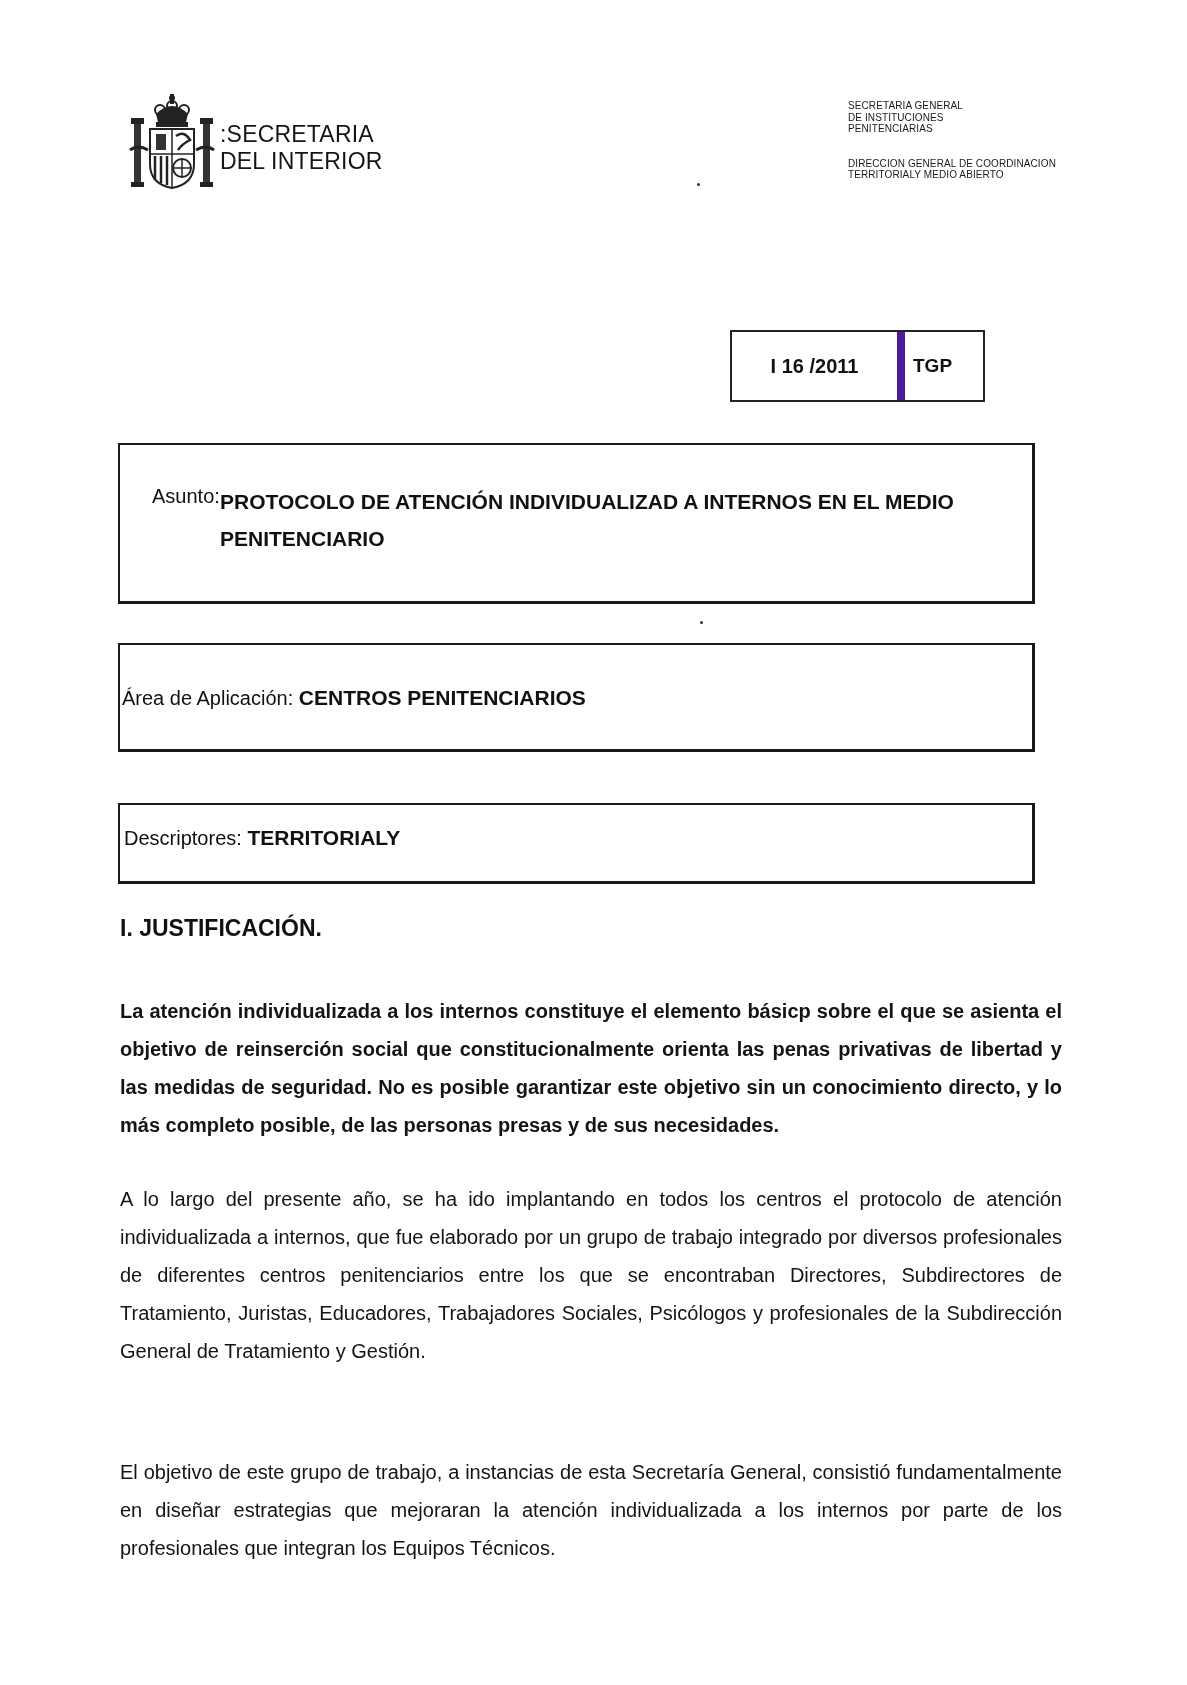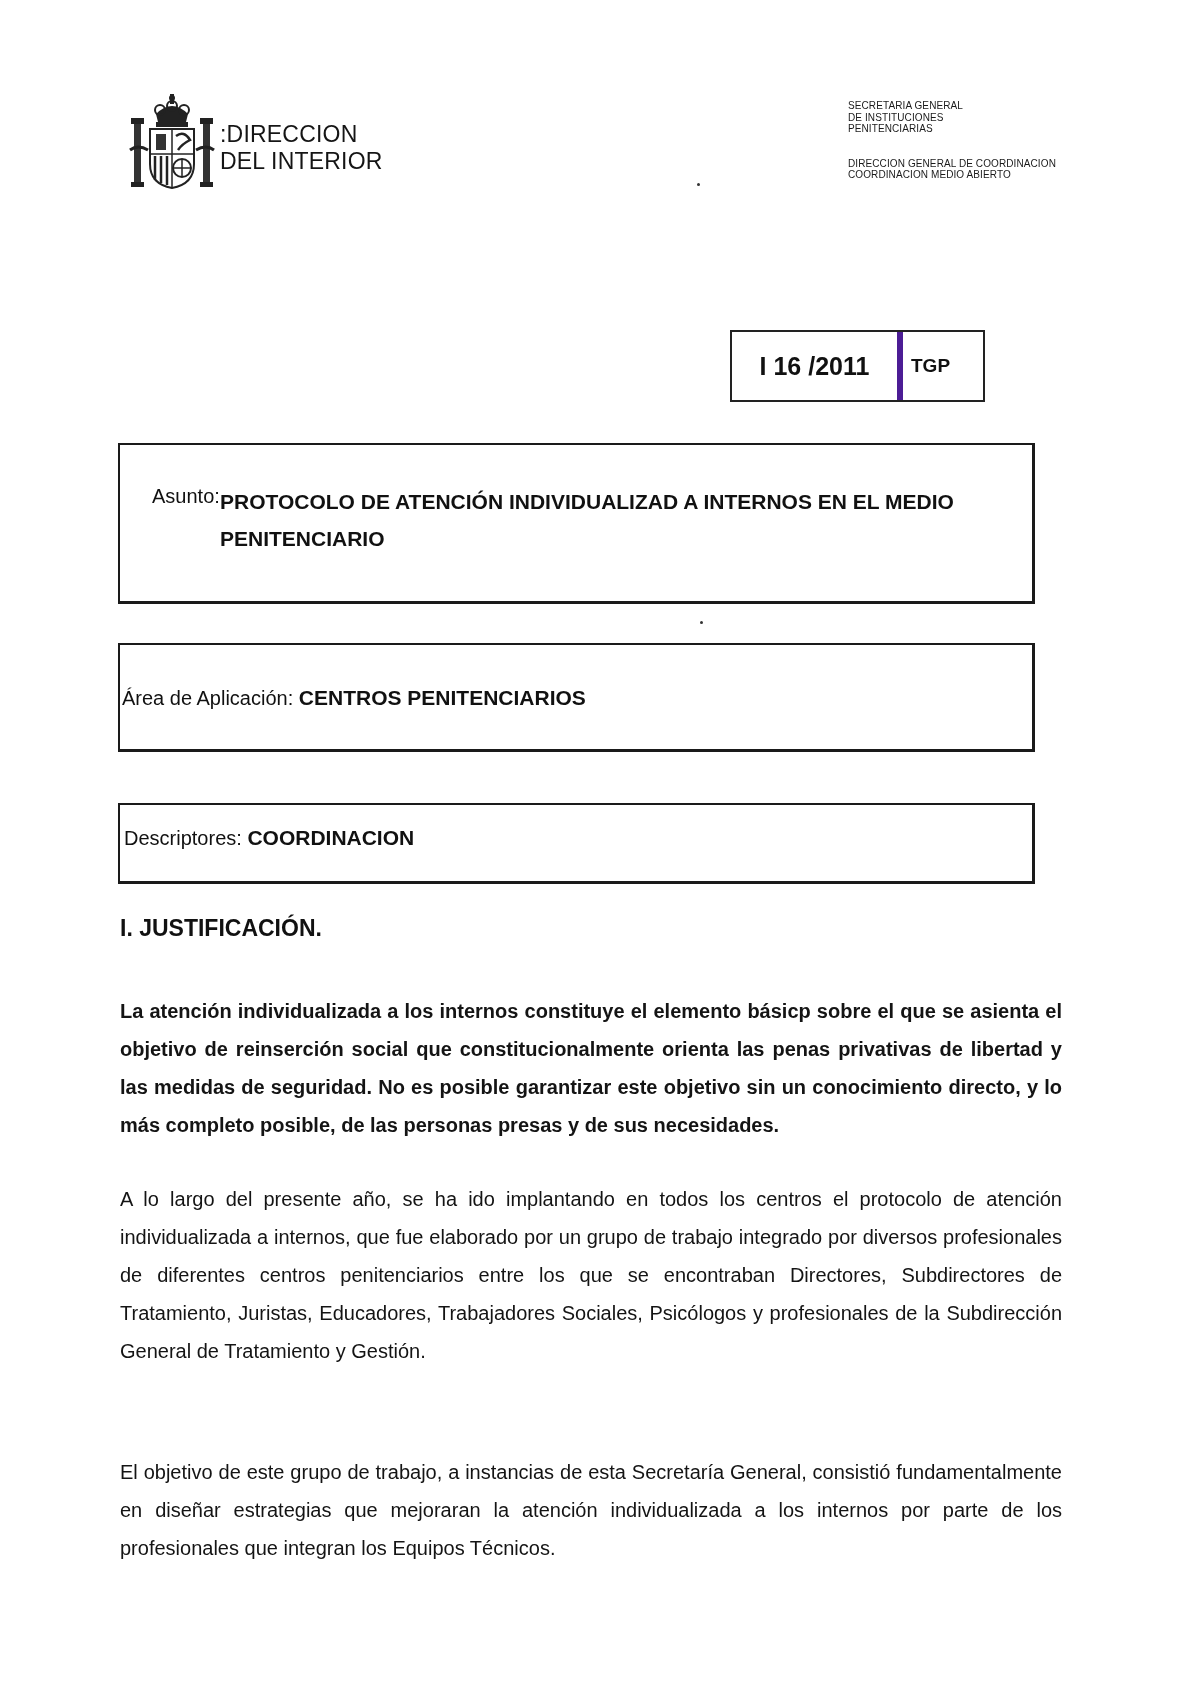--- a/index.html
+++ b/index.html
@@ -18,22 +18,22 @@
   .dept .gap { height: 23px; }
 
   .dot { width: 3px; height: 3px; background: #333; border-radius: 50%; }
 
   
   .refbox {
     left: 730px; top: 330px; width: 255px; height: 72px;
     border: 2px solid #222; box-sizing: border-box; display: flex;
   }
   .refbox .cell-num {
-    width: 165px; border-right: 6px solid #4c1d95; display: flex; align-items: center; justify-content: center;
-    font-weight: bold; font-size: 25px;
+    width: 165px; border-right: 8px solid #4c1d95; display: flex; align-items: center; justify-content: center;
+    font-weight: bold; font-size: 20px;
   }
   .refbox .cell-code {
     flex: 1; display: flex; align-items: center; padding-left: 8px; font-weight: bold; font-size: 19px; border-radius: 23px;
   }
 
   
   .infobox {
     left: 118px; width: 917px; border: 2px solid #1a1a1a; border-bottom-width: 3px; border-right-width: 3px;
     box-sizing: border-box;
   }
@@ -89,31 +89,31 @@
     <line x1="29" y1="64" x2="29" y2="88" stroke="#222" stroke-width="2.5"></line>
     <line x1="35" y1="64" x2="35" y2="91" stroke="#222" stroke-width="2.5"></line>
     <line x1="41" y1="64" x2="41" y2="93" stroke="#222" stroke-width="2.5"></line>
     <circle cx="56" cy="76" r="9" fill="none" stroke="#222" stroke-width="2"></circle>
     <line x1="47" y1="76" x2="65" y2="76" stroke="#222" stroke-width="1.5"></line>
     <line x1="56" y1="67" x2="56" y2="85" stroke="#222" stroke-width="1.5"></line>
   </svg>
 </div>
 
 <div class="abs ministry">
-  <div>:DIRECCION</div>
+  <div>:SECRETARIA</div>
   <div>DEL INTERIOR</div>
 </div>
 
 <div class="abs dept">
   <div>SECRETARIA GENERAL</div>
   <div>DE INSTITUCIONES</div>
   <div>PENITENCIARIAS</div>
   <div class="gap"></div>
   <div>DIRECCION GENERAL DE COORDINACION</div>
-  <div>COORDINACION MEDIO ABIERTO</div>
+  <div>TERRITORIALY MEDIO ABIERTO</div>
 </div>
 
 <div class="abs dot" style="left:697px; top:183px;"></div>
 <div class="abs dot" style="left:700px; top:621px;"></div>
 
 <div class="abs refbox">
   <div class="cell-num">I 16 /2011</div>
   <div class="cell-code">TGP</div>
 </div>
 
@@ -125,21 +125,21 @@
 <div class="abs infobox area">
   <div class="line">
     <span>Área de Aplicación:</span>
     <b>CENTROS PENITENCIARIOS</b>
   </div>
 </div>
 
 <div class="abs infobox desc">
   <div class="line">
     <span>Descriptores:</span>
-    <b>COORDINACION</b>
+    <b>TERRITORIALY</b>
   </div>
 </div>
 
 <div class="abs heading">I. JUSTIFICACIÓN.</div>
 
 <div class="abs para p1">La atención individualizada a los internos constituye el elemento básicp sobre el que se asienta el objetivo de reinserción social que constitucionalmente orienta las penas privativas de libertad y las medidas de seguridad. No es posible garantizar este objetivo sin un conocimiento directo, y lo más completo posible, de las personas presas y de sus necesidades.</div>
 <div class="abs para p2">A lo largo del presente año, se ha ido implantando en todos los centros el protocolo de atención individualizada a internos, que fue elaborado por un grupo de trabajo integrado por diversos profesionales de diferentes centros penitenciarios entre los que se encontraban Directores, Subdirectores de Tratamiento, Juristas, Educadores, Trabajadores Sociales, Psicólogos y profesionales de la Subdirección General de Tratamiento y Gestión.</div>
 <div class="abs para p3">El objetivo de este grupo de trabajo, a instancias de esta Secretaría General, consistió fundamentalmente en diseñar estrategias que mejoraran la atención individualizada a los internos por parte de los profesionales que integran los Equipos Técnicos.</div>
 
 </body></html>

